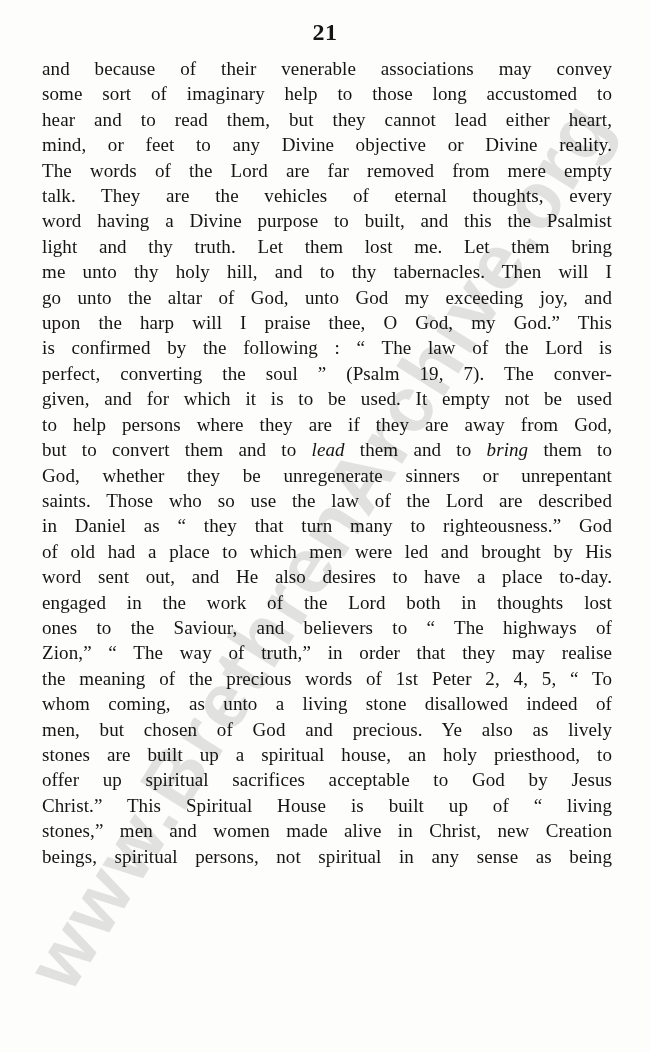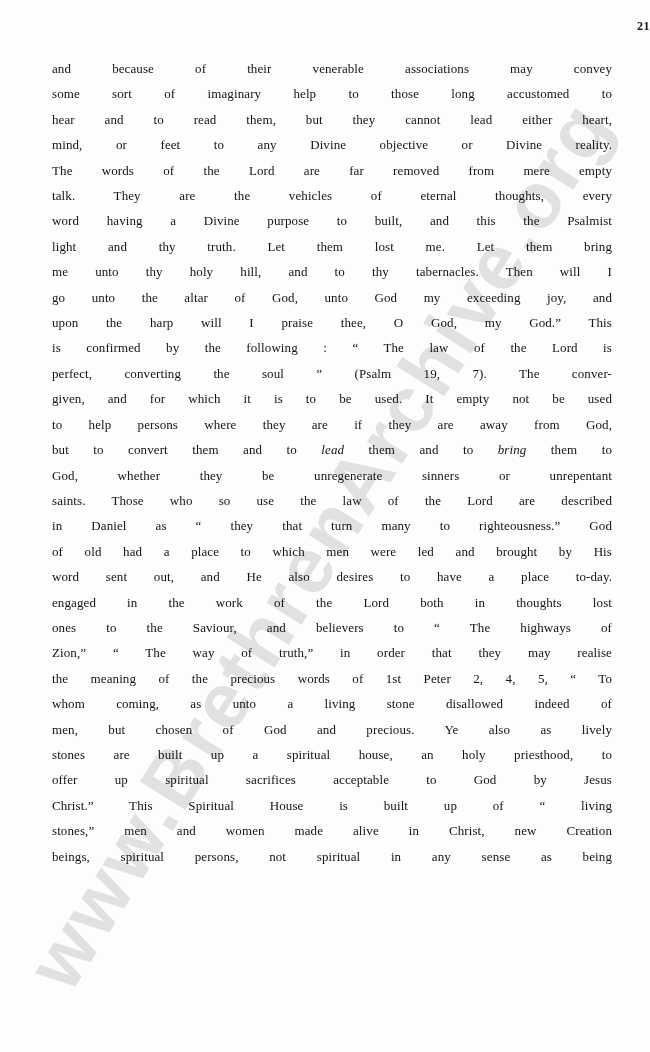--- a/index.html
+++ b/index.html
@@ -29,42 +29,41 @@
     color: #e1e1e0;
     white-space: nowrap;
     z-index: 0;
     user-select: none;
   }
   .page-number {
     position: absolute;
     top: 19px;
     left: 0;
     right: 0;
-    text-align: right;
-    font-size: 12px;
+    text-align: center;
+    font-size: 24px;
     font-weight: bold;
     letter-spacing: 0.5px;
     z-index: 1;
   }
   .page-body {
     position: absolute;
     top: 56px;
     left: 42px;
     width: 570px;
     z-index: 1;
   }
   .line {
-    font-size: 13px;
+    font-size: 19px;
     line-height: 25.4px;
     text-align: justify;
     text-align-last: justify;
     word-spacing: 1.5px;
     letter-spacing: 0.1px;
     white-space: normal;
-    margin-left: 10px;
   }
   .line i {
   }
 </style>
 </head>
 <body>
 
 <div class="page">
   <div class="watermark">www.BrethrenArchive.org</div>
   <div class="page-number">21</div>

